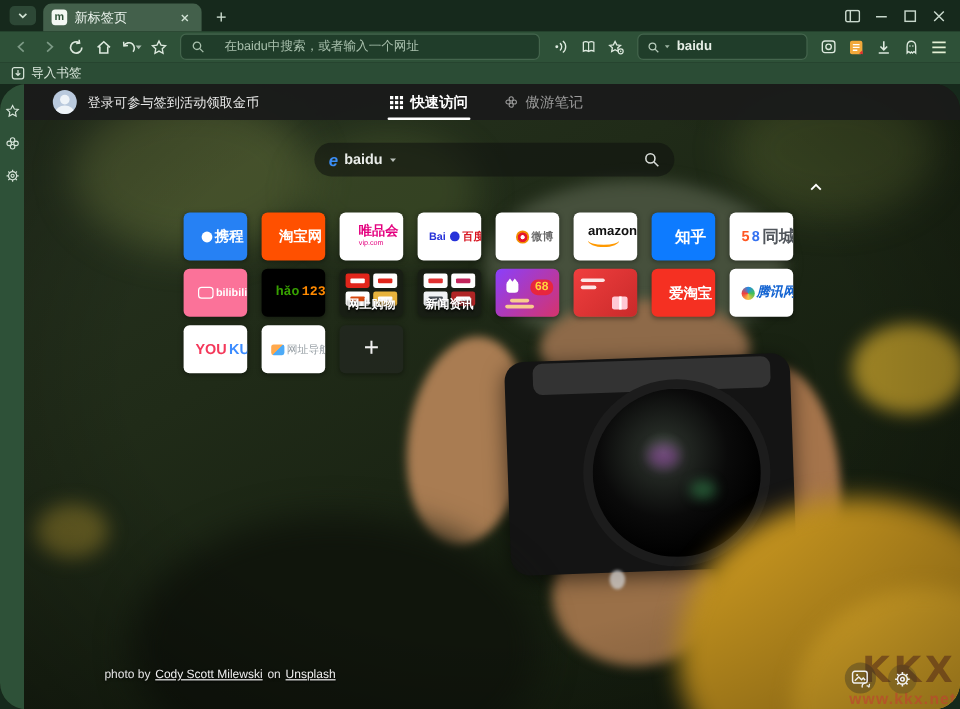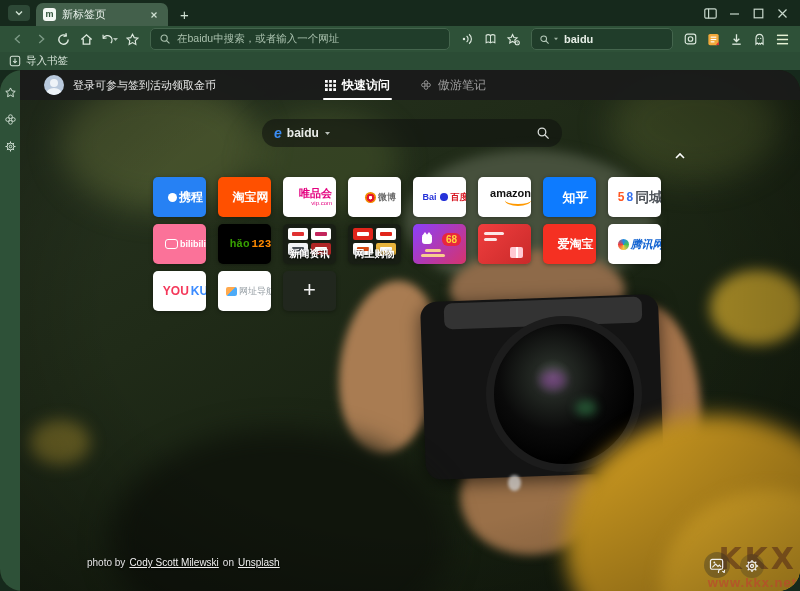--- a/index.html
+++ b/index.html
@@ -14,21 +14,21 @@
   .tab-title{font-size:11px;color:#eaf2ec;flex:1;margin-left:6px;white-space:nowrap;overflow:hidden;}
   .tab-close{display:flex;align-items:center;justify-content:center;width:14px;height:14px;border-radius:3px;}
   .newtab-btn{color:#cfe0d2;font-size:15px;font-weight:300;margin:0 0 4px 12px;line-height:1;}
   .win-controls{margin-left:auto;display:flex;gap:4px;align-items:center;padding:0 8px 4px 0;}
   .wc{width:20px;height:18px;display:flex;align-items:center;justify-content:center;}
 
   
   .toolbar{height:26px;background:#2e5138;display:flex;align-items:center;padding:0 7px;gap:2px;}
   .tbtn{width:21px;height:21px;display:flex;align-items:center;justify-content:center;border-radius:4px;flex:0 0 auto;}
   .undo-caret{margin-left:-3px;}
-  .addressbar{flex:1;height:20px;background:#203d2a;border:1px solid #44654d;border-radius:5px;display:flex;align-items:center;padding:0 8px;gap:6px;margin:0 5px;min-width:0;}
+  .addressbar{flex:1;height:20px;background:#203d2a;border:1px solid #44654d;border-radius:5px;display:flex;align-items:center;padding:0 8px;gap:16px;margin:0 5px;min-width:0;}
   .addr-placeholder{font-size:10.5px;color:#a9c0ad;white-space:nowrap;overflow:hidden;}
   .searchfield{width:126px;height:20px;background:#203d2a;border:1px solid #44654d;border-radius:5px;display:flex;align-items:center;padding:0 7px;gap:3px;margin:0 5px;flex:0 0 auto;}
   .search-val{font-size:11px;font-weight:600;color:#e6eee6;margin-left:2px;}
 
   
   .bookmarkbar{height:18px;background:#2b4c35;display:flex;align-items:center;padding:0 9px;}
   .import-btn{display:flex;align-items:center;gap:5px;}
   .import-label{font-size:10.5px;color:#d7e4d9;}
 
   
@@ -62,21 +62,21 @@
   .spill{position:absolute;left:262px;top:49px;width:300px;height:28px;border-radius:14px;background:rgba(14,16,14,0.55);display:flex;align-items:center;padding:0 12px;gap:5px;z-index:6;box-sizing:border-box;}
   .elogo{font-size:14px;font-weight:800;font-style:italic;color:#3b8df5;line-height:1;}
   .sval{font-size:12px;font-weight:600;color:#e9ece9;}
   .spill .mag{margin-left:auto;}
 
   .caret-up{position:absolute;left:672px;top:80px;z-index:6;width:16px;height:12px;display:flex;align-items:center;justify-content:center;}
 
   
   .tiles{position:absolute;left:153px;top:107px;display:grid;grid-template-columns:repeat(8,53px);grid-auto-rows:40px;column-gap:12px;row-gap:7px;z-index:6;}
   .tile{border-radius:5px;position:relative;overflow:hidden;display:flex;align-items:center;justify-content:center;box-shadow:0 1px 4px rgba(0,0,0,0.35);}
-  .tcol{display:flex;flex-direction:column;align-items:flex-end;line-height:1;gap:1px;padding-left:12px;}
+  .tcol{display:flex;flex-direction:column;align-items:flex-start;line-height:1;gap:1px;padding-left:12px;}
   .trow{display:flex;align-items:center;gap:2px;justify-content:center;white-space:nowrap;}
   .ic{display:inline-block;flex:0 0 auto;}
   .ic-dot{width:9px;height:9px;border-radius:50%;}
   .ic-paw{width:8px;height:8px;border-radius:50% 50% 46% 46%;margin:0 1px;}
   .ic-eye{width:11px;height:11px;border-radius:50%;background:radial-gradient(circle at 50% 52%,#ffffff 0 1.5px,#e6162d 2px 3.8px,#f08c00 4.2px);}
   .ic-tv{width:13px;height:10px;border:1.6px solid #fff;border-radius:3px;box-sizing:border-box;}
   .ic-multi{width:11px;height:11px;border-radius:50%;background:conic-gradient(#228be6,#40c057,#f5c542,#f03e3e,#228be6);}
   .ic-pic{width:11px;height:9px;border-radius:2px;background:linear-gradient(135deg,#ffa94d 50%,#4dabf7 50%);}
   .smile{width:26px;height:5px;border-bottom:2px solid #ff9900;border-radius:0 0 60% 60%/0 0 100% 100%;margin-top:-1px;}
   .tile-folder{background:rgba(18,20,18,0.55);}
@@ -407,37 +407,37 @@
           <div class="tcol">
             <div class="trow">
               <span style="color: rgb(228, 0, 127); font-size: 11px; font-weight: 700;">唯品会</span>
             </div>
             <span style="color: rgb(228, 0, 127); font-size: 6px;">vip.com</span>
           </div>
         </div>
         <div class="tile tile-brand" style="background: rgb(255, 255, 255);">
           <div class="tcol">
             <div class="trow">
-              <span class="ic ic-eye"></span>
-              <span style="color: rgb(107, 107, 107); font-size: 9px; font-weight: 700;">微博</span>
-            </div>
-          </div>
-        </div>
-        <div class="tile tile-brand" style="background: rgb(255, 255, 255);">
-          <div class="tcol">
-            <div class="trow">
               <span style="color: rgb(38, 50, 217); font-size: 9px; font-weight: 800;">Bai</span>
               <span class="ic ic-paw" style="background: rgb(38, 50, 217);"></span>
               <span style="color: rgb(215, 19, 31); font-size: 9px; font-weight: 800;">百度</span>
             </div>
           </div>
         </div>
         <div class="tile tile-brand" style="background: rgb(255, 255, 255);">
           <div class="tcol">
             <div class="trow">
+              <span class="ic ic-eye"></span>
+              <span style="color: rgb(107, 107, 107); font-size: 9px; font-weight: 700;">微博</span>
+            </div>
+          </div>
+        </div>
+        <div class="tile tile-brand" style="background: rgb(255, 255, 255);">
+          <div class="tcol">
+            <div class="trow">
               <span style="color: rgb(17, 17, 17); font-size: 11px; font-weight: 700;">amazon</span>
             </div>
             <span class="smile"></span>
           </div>
         </div>
         <div class="tile tile-brand" style="background: rgb(13, 123, 255);">
           <div class="tcol">
             <div class="trow">
               <span style="color: rgb(255, 255, 255); font-size: 13px; font-weight: 700;">知乎</span>
             </div>
@@ -460,54 +460,54 @@
             </div>
           </div>
         </div>
         <div class="tile tile-brand" style="background: #000000; font-family: Liberation Mono, monospace;">
           <div class="tcol">
             <div class="trow">
               <span style="color: rgb(55, 160, 0); font-size: 11px; font-weight: 700;">hǎo</span>
               <span style="color: rgb(255, 138, 0); font-size: 11px; font-weight: 700;">123</span>
             </div>
           </div>
+        </div>
+        <div class="tile tile-folder">
+          <div class="minis">
+            <div class="mini" style="background: rgb(225, 37, 27);">
+              <span class="mark" style="background: rgb(255, 255, 255);"></span>
+            </div>
+            <div class="mini" style="background: rgb(255, 255, 255);">
+              <span class="mark" style="background: rgb(225, 37, 27);"></span>
+            </div>
+            <div class="mini" style="background: rgb(255, 255, 255);">
+              <span class="mark" style="background: rgb(217, 72, 15);"></span>
+            </div>
+            <div class="mini" style="background: rgb(232, 179, 60);">
+              <span class="mark" style="background: rgb(255, 255, 255);"></span>
+            </div>
+          </div>
+          <div class="flabel">网上购物</div>
         </div>
         <div class="tile tile-folder">
           <div class="minis">
             <div class="mini" style="background: rgb(255, 255, 255);">
               <span class="mark" style="background: rgb(224, 49, 49);"></span>
             </div>
             <div class="mini" style="background: rgb(255, 255, 255);">
               <span class="mark" style="background: rgb(194, 37, 92);"></span>
             </div>
             <div class="mini" style="background: rgb(241, 243, 245);">
               <span class="mark" style="background: rgb(73, 80, 87);"></span>
             </div>
             <div class="mini" style="background: rgb(176, 37, 37);">
               <span class="mark" style="background: rgb(255, 255, 255);"></span>
             </div>
           </div>
           <div class="flabel">新闻资讯</div>
-        </div>
-        <div class="tile tile-folder">
-          <div class="minis">
-            <div class="mini" style="background: rgb(225, 37, 27);">
-              <span class="mark" style="background: rgb(255, 255, 255);"></span>
-            </div>
-            <div class="mini" style="background: rgb(255, 255, 255);">
-              <span class="mark" style="background: rgb(225, 37, 27);"></span>
-            </div>
-            <div class="mini" style="background: rgb(255, 255, 255);">
-              <span class="mark" style="background: rgb(217, 72, 15);"></span>
-            </div>
-            <div class="mini" style="background: rgb(232, 179, 60);">
-              <span class="mark" style="background: rgb(255, 255, 255);"></span>
-            </div>
-          </div>
-          <div class="flabel">网上购物</div>
         </div>
         <div class="tile tile-promo" style="background: linear-gradient(135deg, rgb(138, 63, 252), rgb(214, 51, 108));">
           <span class="cat"></span>
           <span class="pbadge">68</span>
           <span class="goldbar gb1"></span>
           <span class="goldbar gb2"></span>
         </div>
         <div class="tile tile-promo" style="background: linear-gradient(135deg, rgb(240, 62, 62), rgb(201, 42, 42));">
           <span class="wbar wb1"></span>
           <span class="wbar wb2"></span>

